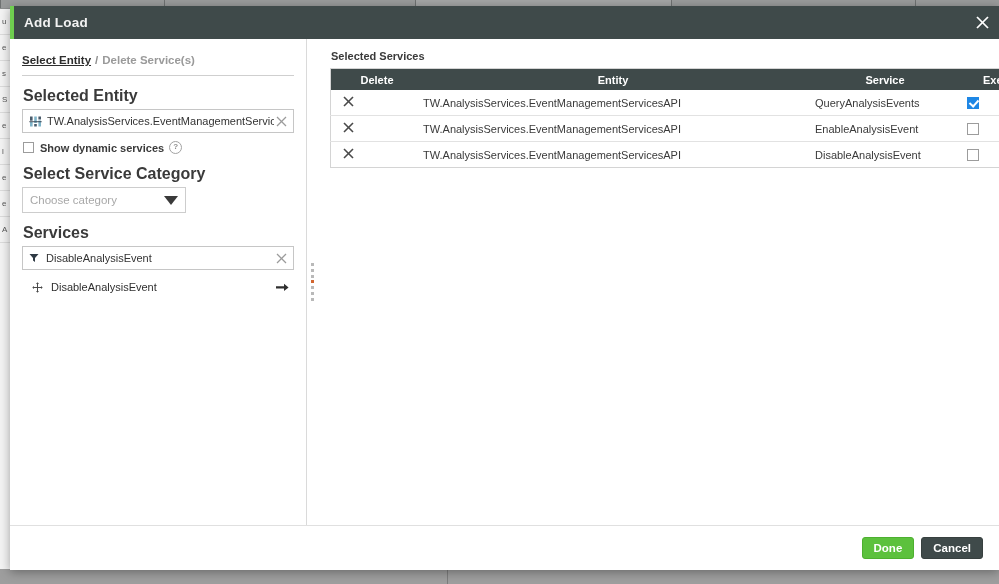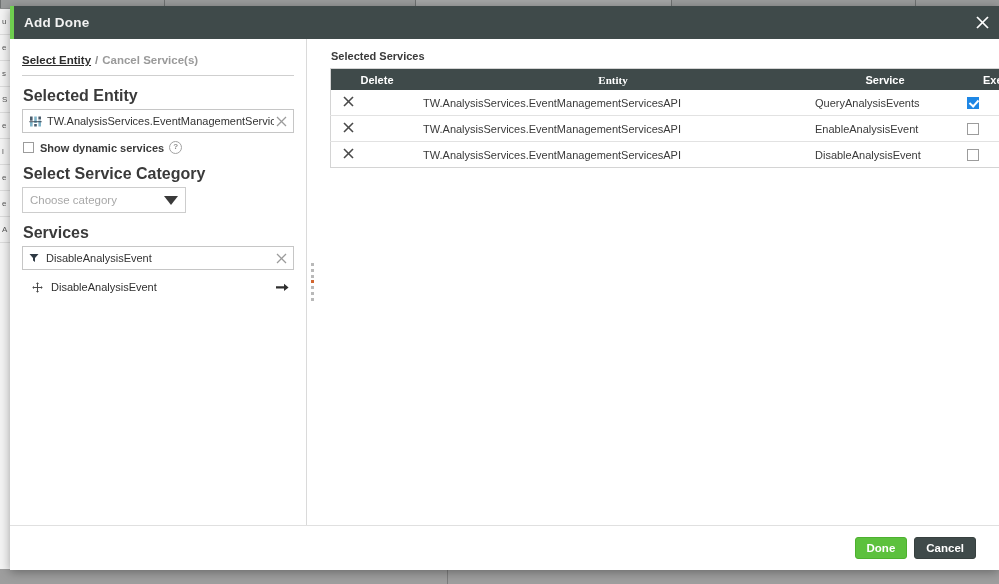--- a/index.html
+++ b/index.html
@@ -356,21 +356,21 @@
     border-bottom: 1px solid #e2e2e2;
     height: 25px;
     font-size: 11px;
     color: #3a3a3a;
     padding: 0 0 0 12px;
     white-space: nowrap;
     overflow: hidden;
   }
   #services-table tbody tr:last-child td { border-bottom: none; }
   .col-delete { width: 68px; }
-  .col-entity { width: 380px; font-family: Liberation Serif, serif; }
+  .col-entity { width: 380px; }
   .col-service { width: 140px; }
   .col-exec { width: 120px; }
   .delete-x {
     color: #4a4a4a;
     cursor: pointer;
     display: inline-block;
     line-height: 1;
   }
   .cb {
     width: 12px; height: 12px;
@@ -397,21 +397,21 @@
   }
 
   
   #modal-footer {
     flex: 0 0 auto;
     height: 44px;
     border-top: 1px solid #e0e0e0;
     display: flex;
     align-items: center;
     justify-content: flex-end;
-    padding-right: 23px;
+    padding-right: 16px;
     background: #fff;
     text-align: right;
   }
   .btn {
     height: 22px;
     min-width: 46px;
     border-radius: 3px;
     font-size: 11.5px;
     font-weight: bold;
     display: inline-flex;
@@ -456,35 +456,35 @@
   <div class="bg-rail-row">e</div>
   <div class="bg-rail-row">A</div>
 </div>
 <div id="bg-bottom-strip"></div>
 <div id="bg-bottom-divider"></div>
 
 <div id="modal">
   <div id="modal-accent"></div>
 
   <div id="modal-header">
-    <div id="modal-title">Add Done</div>
+    <div id="modal-title">Add Load</div>
     <div id="close-btn">
       <svg width="15" height="15" viewBox="0 0 15 15" aria-hidden="true">
         <line x1="2" y1="2" x2="13" y2="13" stroke="#ffffff" stroke-width="1.7"></line>
         <line x1="13" y1="2" x2="2" y2="13" stroke="#ffffff" stroke-width="1.7"></line>
       </svg>
     </div>
   </div>
 
   <div id="modal-body">
 
     <div id="left-pane">
 
       <div id="breadcrumb">
-        <span class="crumb-active">Select Entity</span><span class="crumb-sep">/</span><span class="crumb-inactive">Cancel Service(s)</span>
+        <span class="crumb-active">Select Entity</span><span class="crumb-sep">/</span><span class="crumb-inactive">Delete Service(s)</span>
       </div>
       <div id="breadcrumb-rule"></div>
 
       <div class="field-label">Selected Entity</div>
 
       <div class="chip-box">
         <span class="chip-icon">
           <svg width="13" height="13" viewBox="0 0 13 13" aria-hidden="true">
             <rect x="1" y="1.5" width="2.6" height="4.2" fill="#4a5b6b"></rect>
             <rect x="1" y="7" width="2.6" height="4.5" fill="#7fb3c8"></rect>

